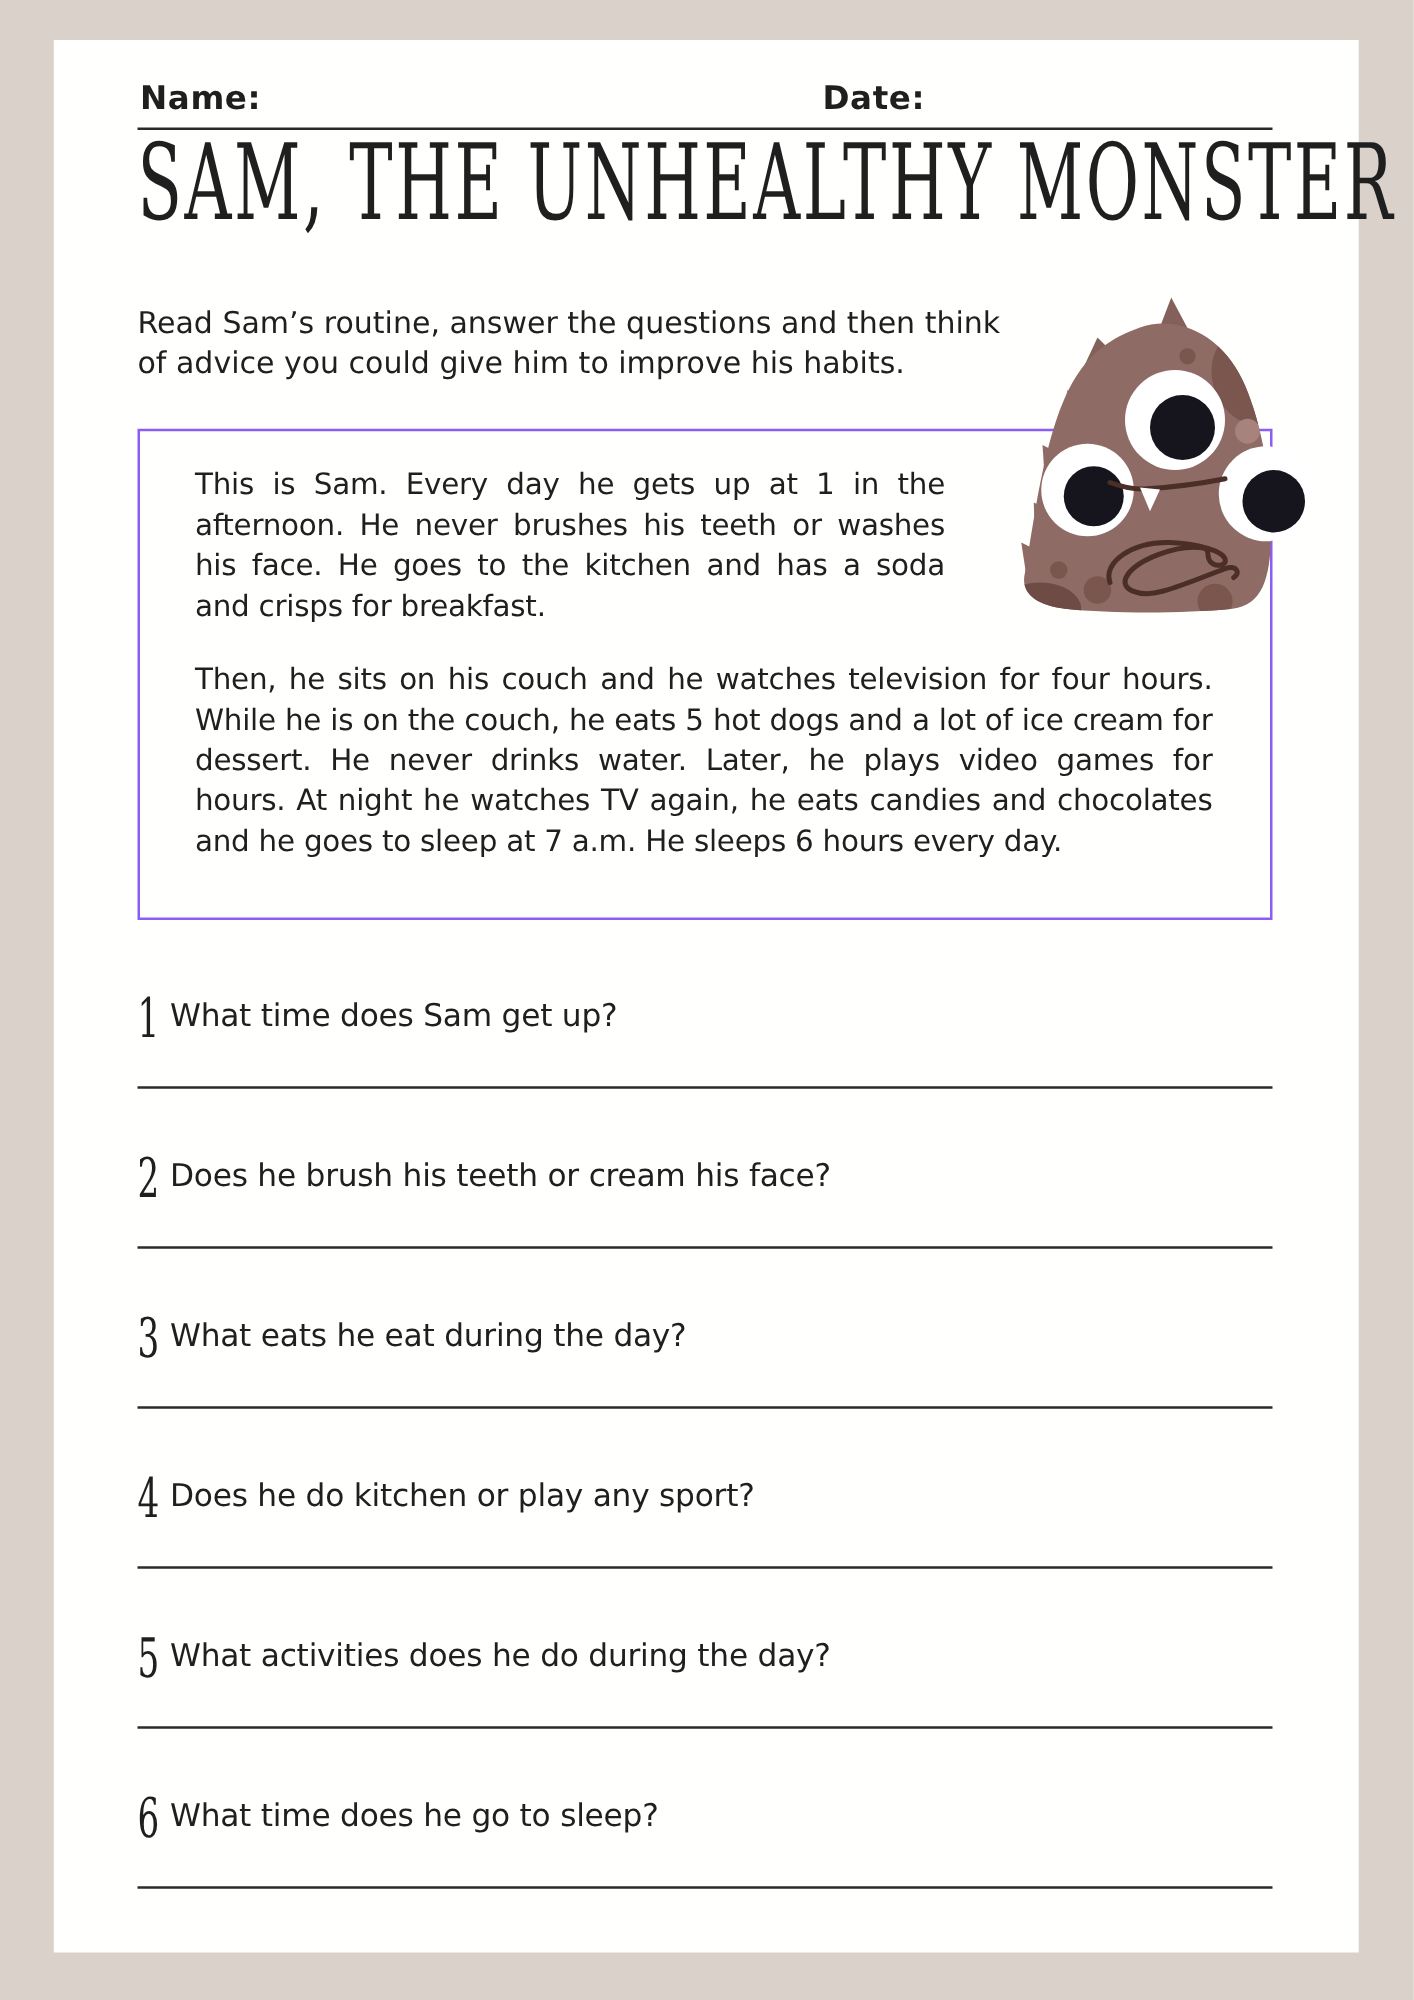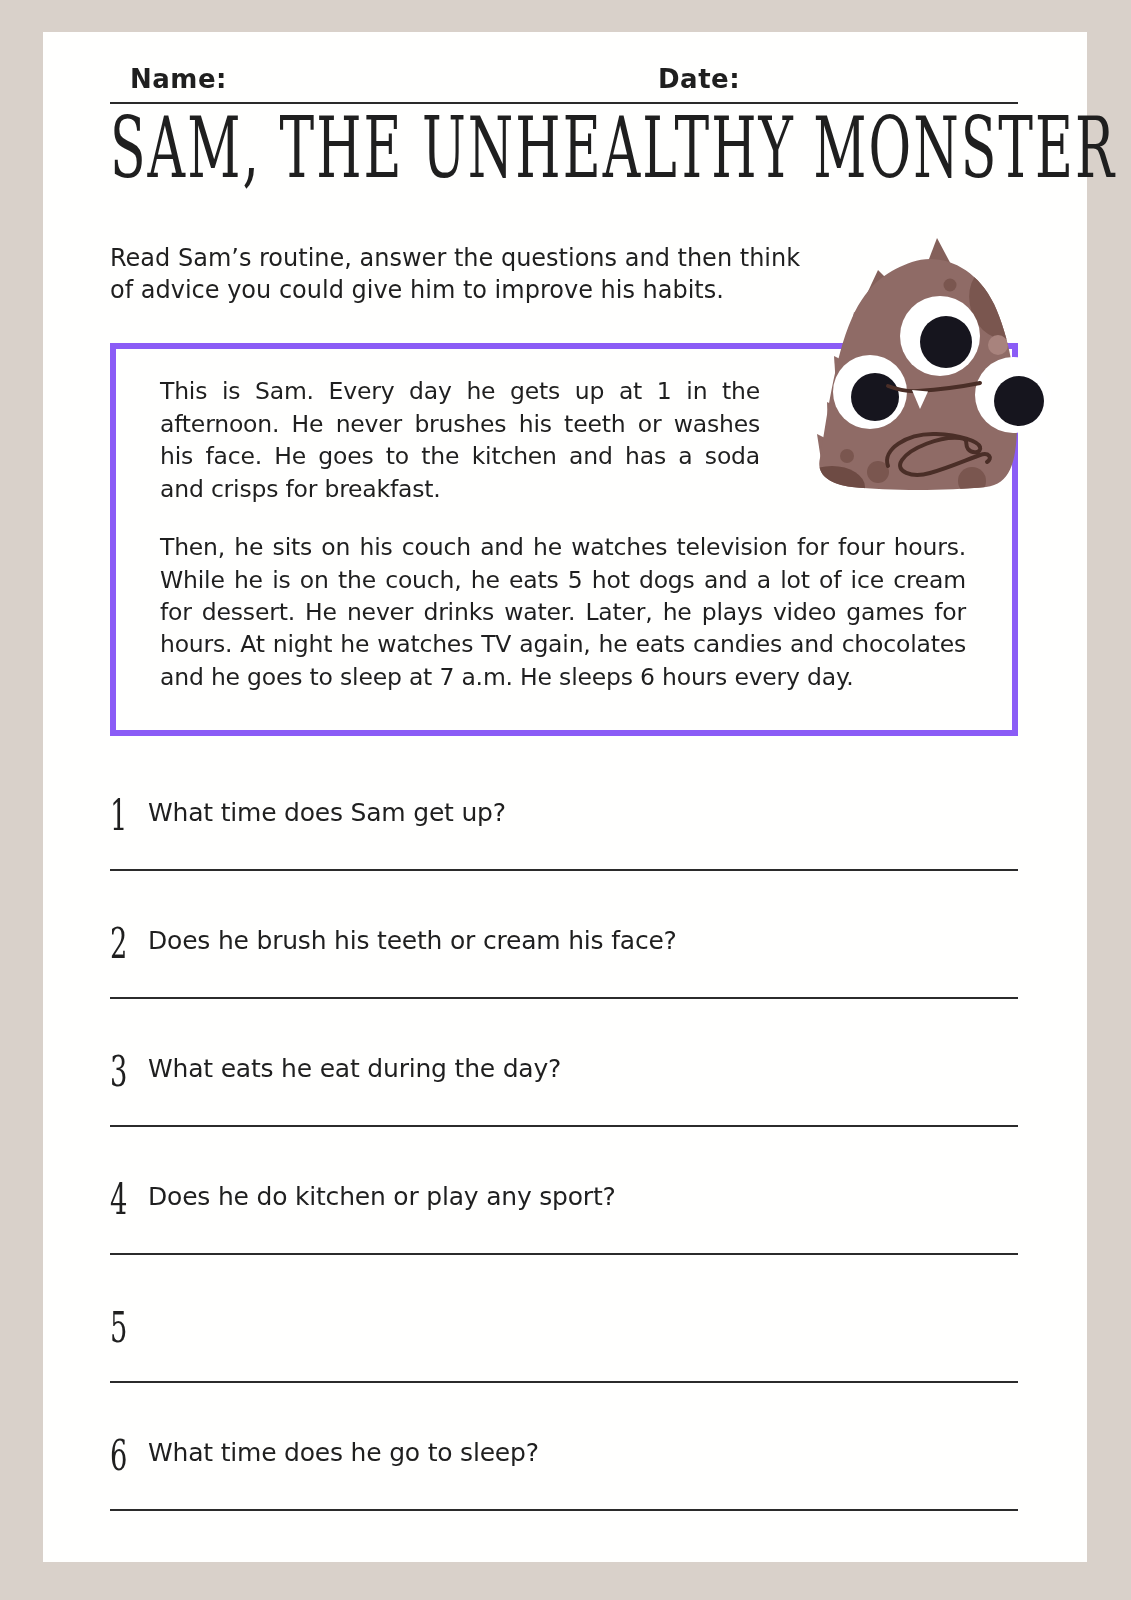--- a/index.html
+++ b/index.html
@@ -27,21 +27,21 @@
     height: 70px;
     border-bottom: 2.5px solid #2a2a2a;
   }
   .field-label {
     position: absolute;
     bottom: 8px;
     font-size: 26px;
     font-weight: bold;
     letter-spacing: 0.5px;
   }
-  .name-label { left: 20px; }
+  .name-label { left: 2px; }
   .date-label { left: 548px; }
   .fill-area { position: absolute; bottom: 0; height: 40px; }
   .name-fill { left: 95px;  width: 420px; }
   .date-fill { left: 615px; width: 290px; }
   
   .title-wrap {
     margin-top: 24px;
     height: 94px;
     display: flex;
     overflow: visible;
@@ -63,21 +63,21 @@
     width: 720px;
     font-size: 24px;
     font-weight: normal;
     line-height: 1.3;
   }
   
   .passage-box {
     box-sizing: border-box;
     margin-top: 34px;
     height: 393px;
-    border: 6px solid #8b5cf6;
+    border: 2px solid #8b5cf6;
     padding: 26px 46px 0 44px;
     background: #fffffe;
   }
   .para {
     margin: 0;
     font-size: 23.5px;
     line-height: 1.38;
     text-align: justify;
     letter-spacing: -0.2px;
   }
@@ -106,21 +106,21 @@
     width: 26px;
     flex: 0 0 26px;
     font-family: "DejaVu Serif", "Liberation Serif", serif;
     font-size: 38px;
     line-height: 1;
     transform: scale(0.72, 1.15);
     transform-origin: 0 0;
   }
   .q-text {
     display: inline-block;
-    margin-left: 12px;
+    margin-left: 0;
     font-size: 25px;
     padding-top: 5px;
     letter-spacing: -0.2px;
   }
   .answer-line {
     position: absolute;
     left: 0; right: 0;
     top: 76px;
     border-bottom: 2.5px solid #2b2b2b;
     height: 0;
@@ -180,20 +180,21 @@
         <div class="q-row">
           <span class="q-num">4</span>
           <span class="q-text">Does he do kitchen or play any sport?</span>
         </div>
         <div class="answer-line"></div>
       </div>
 
       <div class="question">
         <div class="q-row">
           <span class="q-num">5</span>
+          <span class="q-text">What activities does he do during the day?</span>
         </div>
         <div class="answer-line"></div>
       </div>
 
       <div class="question last">
         <div class="q-row">
           <span class="q-num">6</span>
           <span class="q-text">What time does he go to sleep?</span>
         </div>
         <div class="answer-line"></div>

